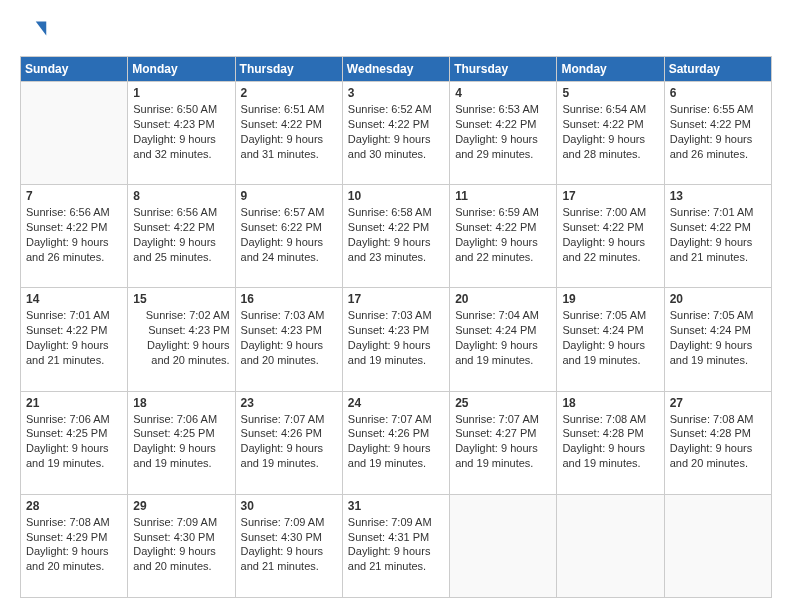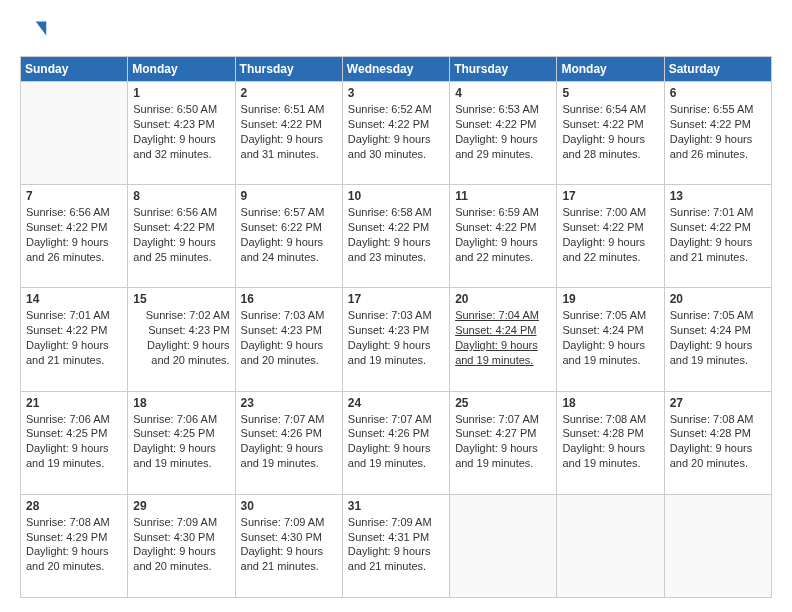--- a/index.html
+++ b/index.html
@@ -251,21 +251,21 @@
           </td>
           <td>
             <span class="day-number">17</span>
             <div class="day-info" style="white-space: pre-line;">Sunrise: 7:03 AM
 Sunset: 4:23 PM
 Daylight: 9 hours
 and 19 minutes.</div>
           </td>
           <td>
             <span class="day-number">20</span>
-            <div class="day-info" style="white-space: pre-line; text-decoration: underline;">Sunrise: 7:04 AM
+            <div class="day-info" style="white-space: pre-line;">Sunrise: 7:04 AM
 Sunset: 4:24 PM
 Daylight: 9 hours
 and 19 minutes.</div>
           </td>
           <td>
             <span class="day-number">19</span>
             <div class="day-info" style="white-space: pre-line;">Sunrise: 7:05 AM
 Sunset: 4:24 PM
 Daylight: 9 hours
 and 19 minutes.</div>

